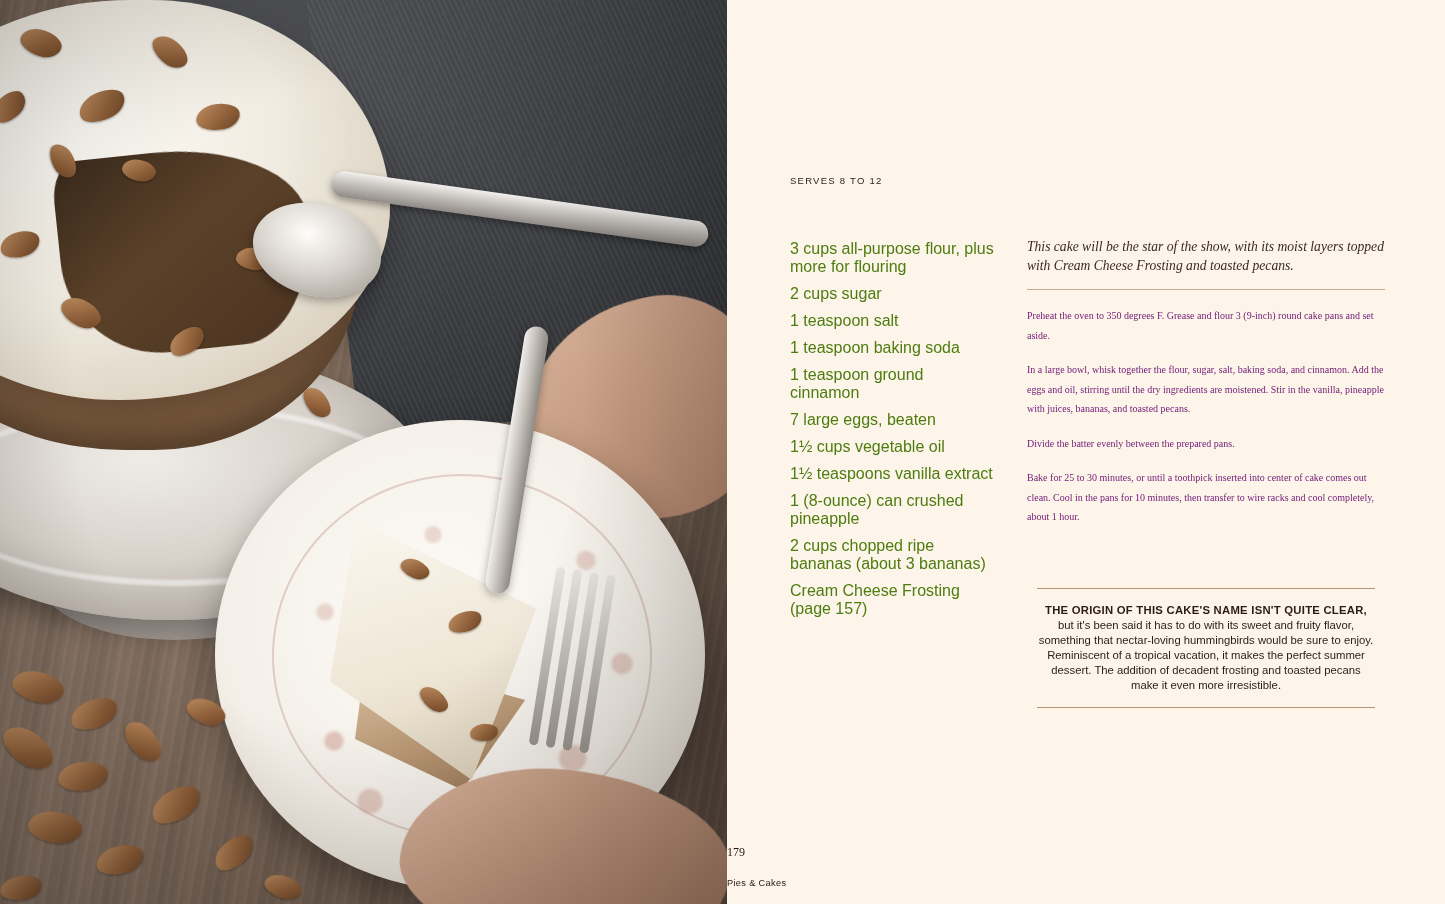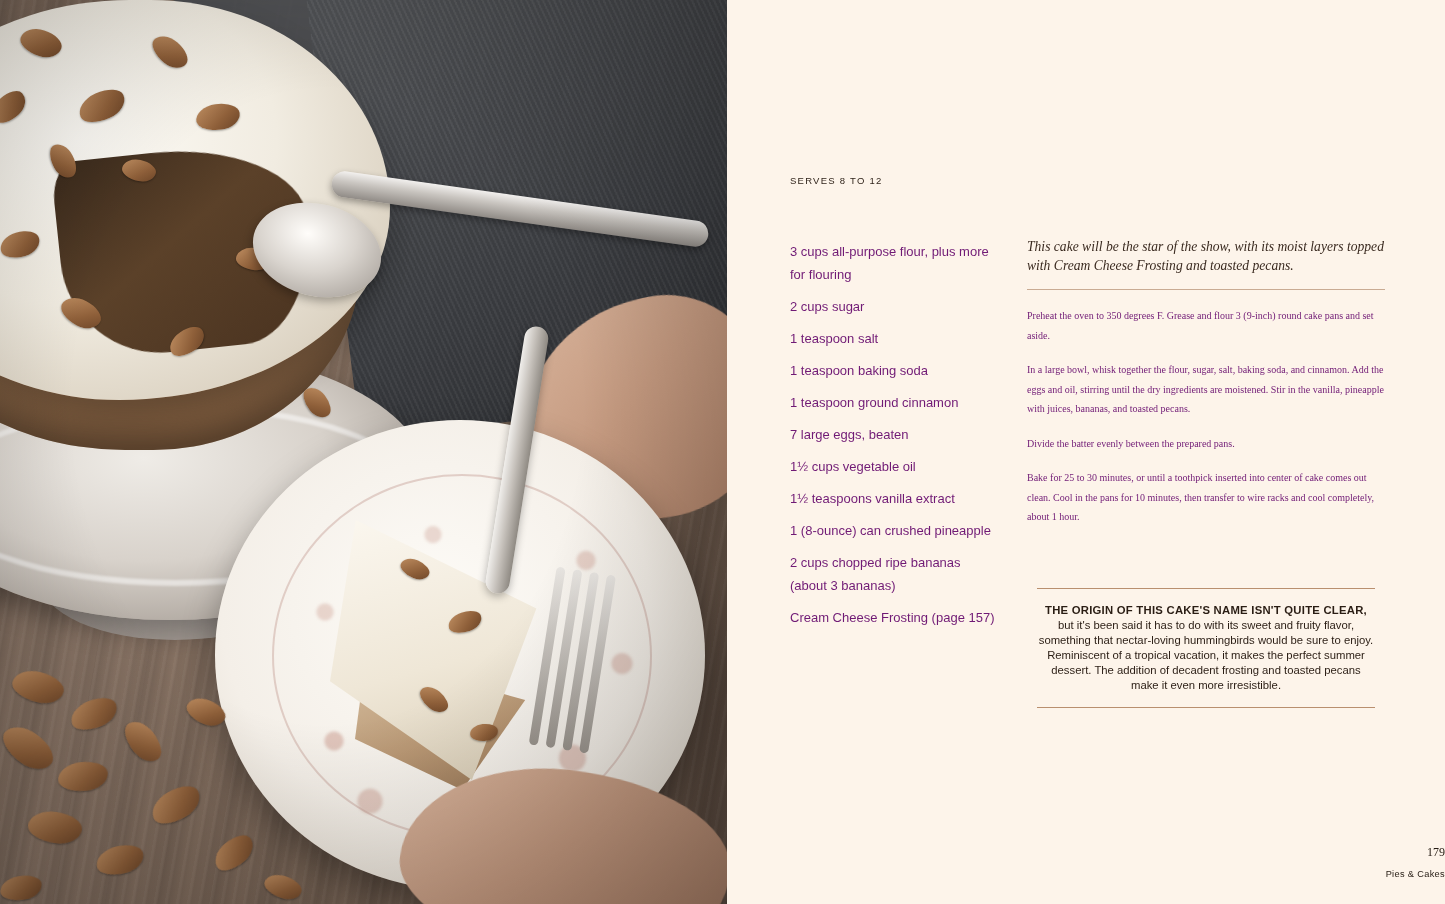--- a/index.html
+++ b/index.html
@@ -289,23 +289,23 @@
     letter-spacing: 1.25px;
     color: #2a1e15;
   }
 
   .ingredients {
     position: absolute;
     left: 63px;
     top: 240px;
     width: 205px;
     font-family: "Liberation Sans", sans-serif;
-    font-size: 13px;
-    line-height: 23px;
-    color: #701a75;
+    font-size: 16px;
+    line-height: 18px;
+    color: #4d7c0f;
   }
   .ingredients li {
     list-style: none;
     margin: 0 0 9px 0;
   }
   .ingredients ul { margin: 0; padding: 0; }
 
   .method {
     position: absolute;
     left: 300px;
@@ -351,35 +351,35 @@
   .note .lead {
     font-weight: bold;
     letter-spacing: .25px;
   }
 
   .folio {
     position: absolute;
     left: 0;
     right: 0;
     top: 845px;
-    text-align: right;
+    text-align: left;
   }
   .folio .num {
     font-family: "Liberation Serif", serif;
     font-size: 12px;
     color: #241a12;
     display: block;
   }
   .folio .chapter {
     font-family: "Liberation Sans", sans-serif;
     font-size: 9.2px;
     letter-spacing: .35px;
     color: #241a12;
     display: block;
-    margin-top: 9px;
+    margin-top: 18px;
   }
 </style>
 </head>
 <body>
 
 <div class="spread">
 
   <div class="photo-page">
     <div class="photo-canvas">
       <div class="bg-wood"></div>

